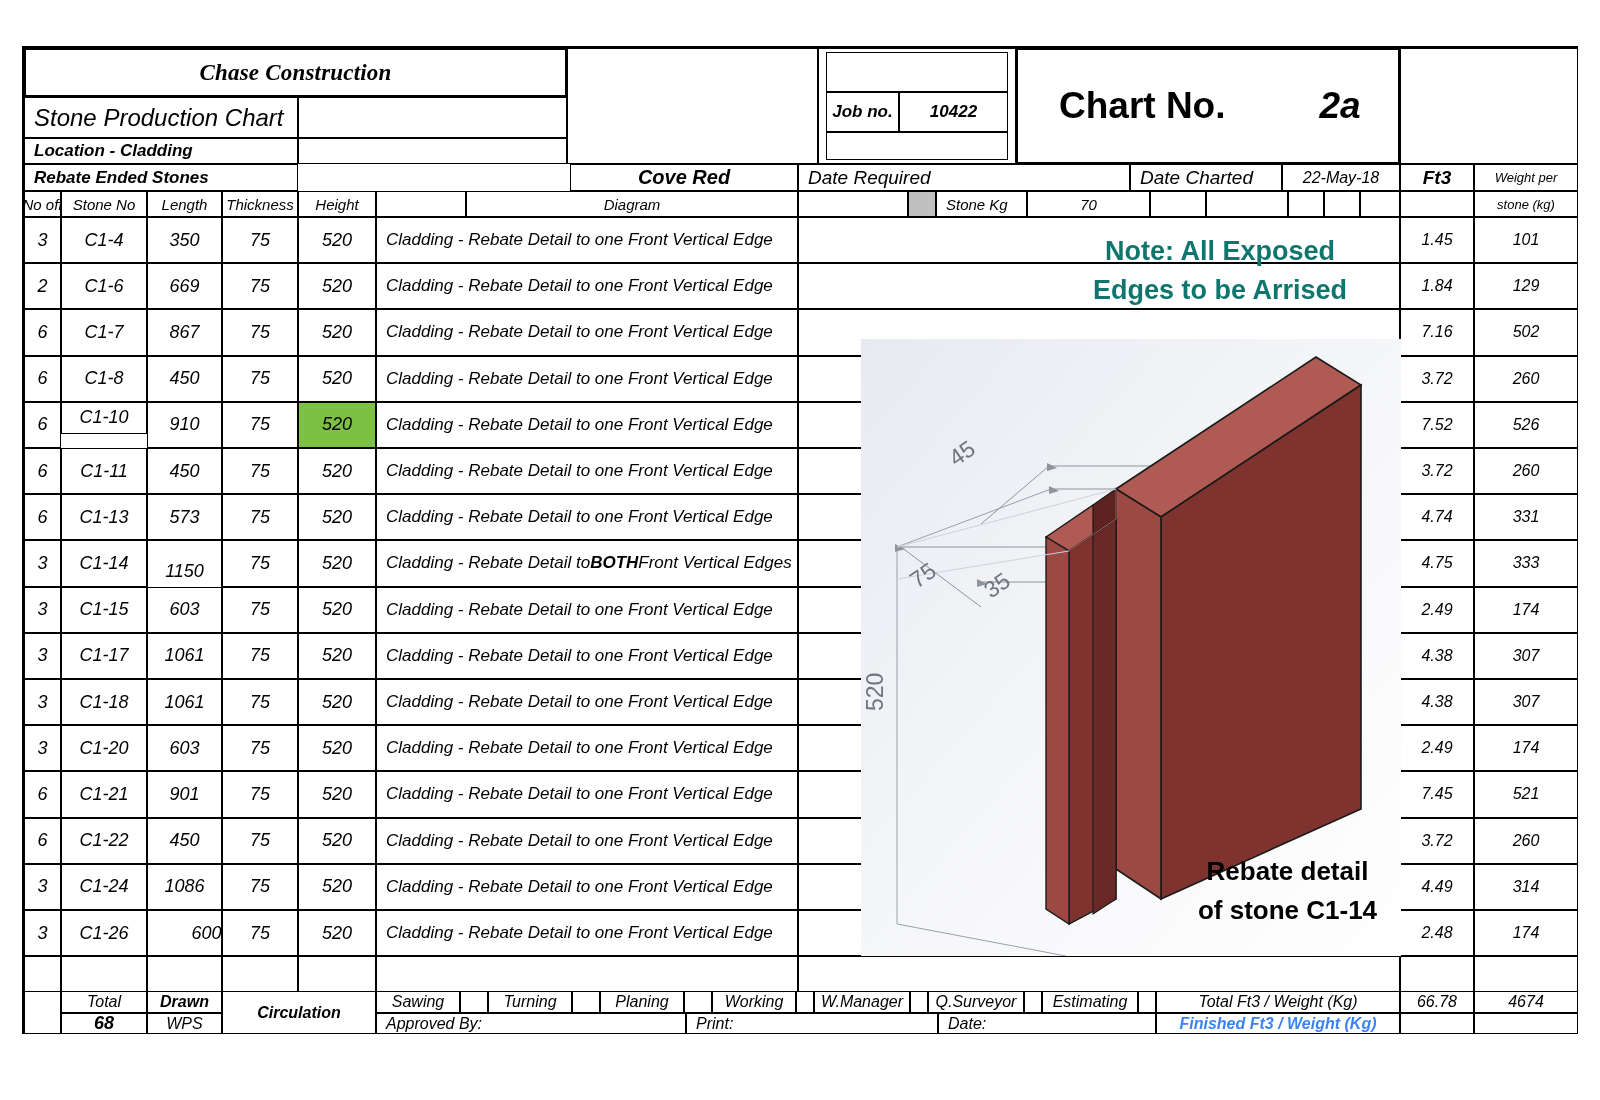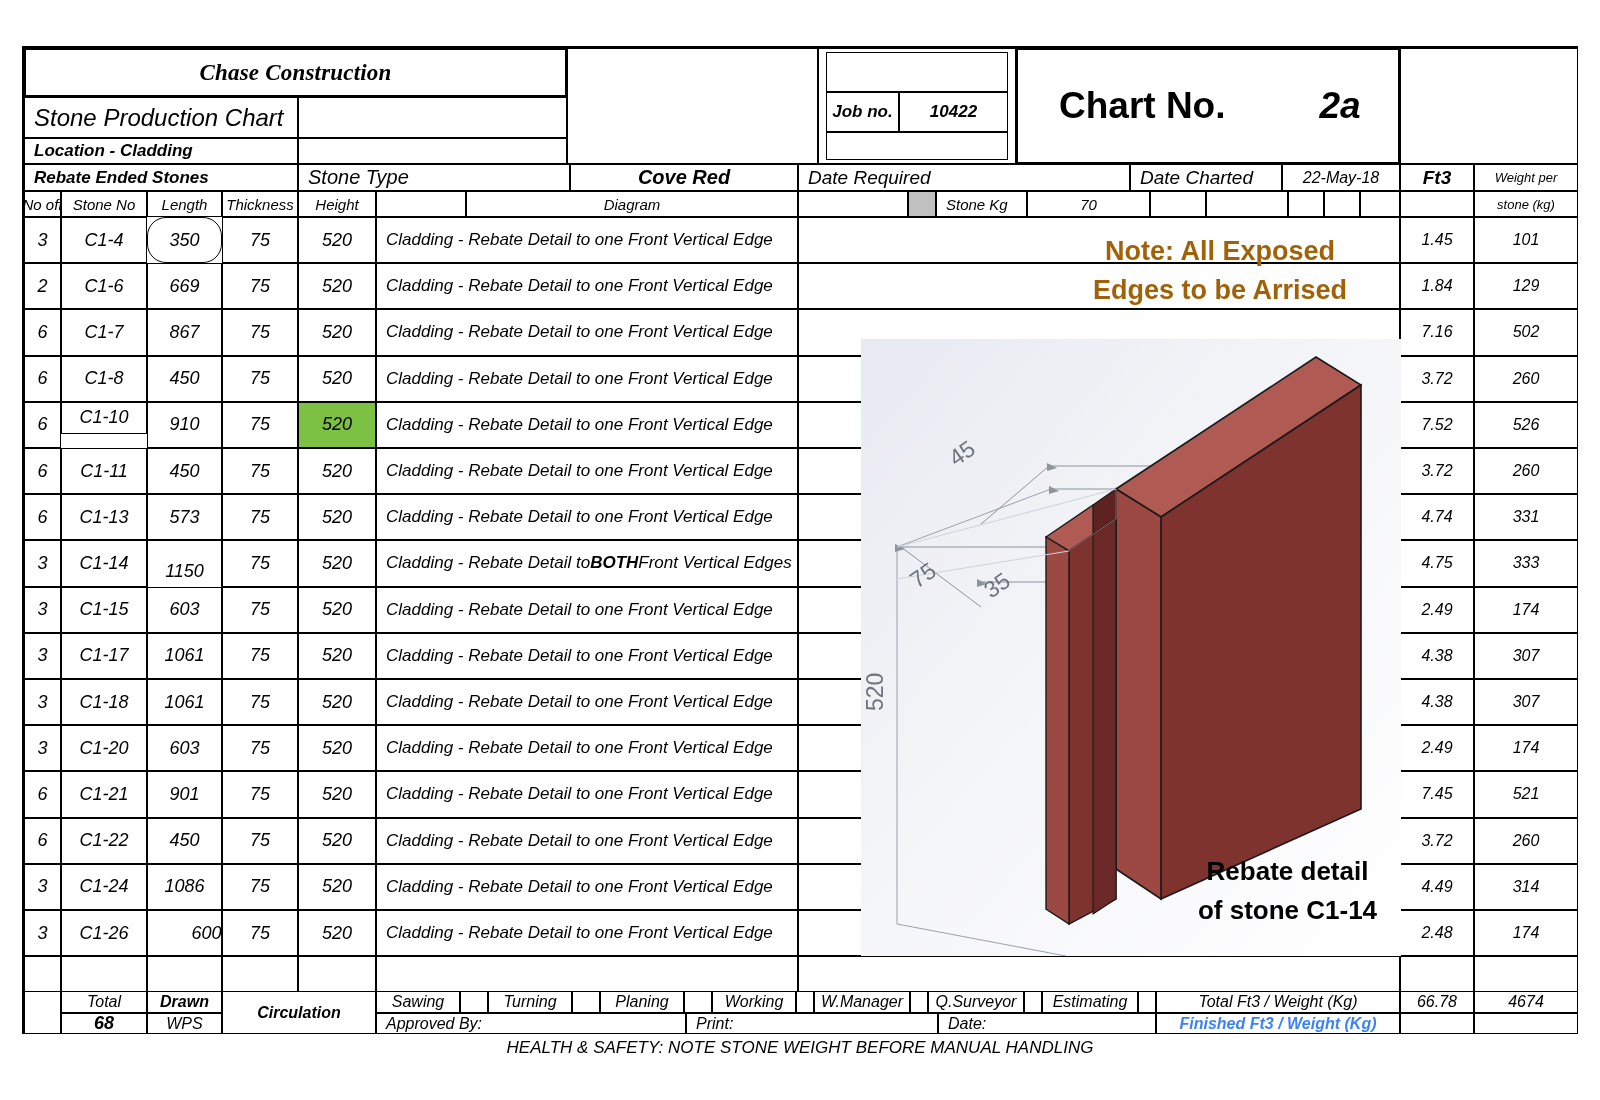--- a/index.html
+++ b/index.html
@@ -87,21 +87,21 @@
     left: 861px; top: 339px;
     width: 540px; height: 617px;
     background: linear-gradient(160deg,#e9ecf2 0%, #f2f4f7 35%, #fbfbfc 65%, #ffffff 100%);
     overflow: hidden;
   }
   .note {
     position: absolute;
     left: 1020px; top: 232px;
     width: 400px;
     text-align: center;
-    color: #a16207;
+    color: #0f766e;
     font-weight: bold;
     font-size: 27px;
     line-height: 1.45;
   }
   .caption {
     position: absolute;
     left: 1165px; top: 852px;
     width: 245px;
     text-align: center;
     font-weight: bold;
@@ -132,21 +132,20 @@
   <div class="cell ctr jobno" style="left:826px;top:92px;width:73px;height:40px;">Job no.</div>
   <div class="cell ctr jobno" style="left:899px;top:92px;width:109px;height:40px;">10422</div>
   <div class="cell" style="left:826px;top:132px;width:182px;height:28px;"></div>
 
   <div class="cell thick" style="left:1016px;top:48px;width:384px;height:116px;"></div>
   <div class="cell nob lft chartno" style="left:1050px;top:80px;width:230px;height:52px;">Chart No.</div>
   <div class="cell nob ctr chartval" style="left:1290px;top:80px;width:100px;height:52px;">2a</div>
 
   <div class="cell" style="left:1400px;top:48px;width:178px;height:116px;"></div>
 
-  <div class="cell lft stonetype" style="left:298px;top:164px;width:272px;height:27px;">Stone Type</div>
   <div class="cell ctr stonetypeval" style="left:570px;top:164px;width:228px;height:27px;">Cove Red</div>
 
   <div class="cell lft daterq" style="left:798px;top:164px;width:332px;height:27px;">Date Required</div>
   <div class="cell lft daterq" style="left:1130px;top:164px;width:152px;height:27px;">Date Charted</div>
   <div class="cell ctr datechv" style="left:1282px;top:164px;width:118px;height:27px;">22-May-18</div>
 
   <div class="cell ctr ft3hd" style="left:1400px;top:164px;width:74px;height:27px;">Ft3</div>
   <div class="cell ctr wthd" style="left:1474px;top:164px;width:104px;height:27px;">Weight per</div>
 
   <div class="cell ctr colhd" style="left:24px;top:191px;width:37px;height:26px;">No off</div>
@@ -165,21 +164,21 @@
   <div class="cell" style="left:1206px;top:191px;width:82px;height:26px;"></div>
   <div class="cell" style="left:1288px;top:191px;width:36px;height:26px;"></div>
   <div class="cell" style="left:1324px;top:191px;width:36px;height:26px;"></div>
   <div class="cell" style="left:1360px;top:191px;width:40px;height:26px;"></div>
   <div class="cell" style="left:1400px;top:191px;width:74px;height:26px;"></div>
   <div class="cell ctr wthd" style="left:1474px;top:191px;width:104px;height:26px;">stone (kg)</div>
 
   <div id="rows-layer">
       <div class="cell bcell ctr" style="left: 24px; top: 217px; width: 37px; height: 46.2px;">3</div>
       <div class="cell bcell ctr" style="left: 61px; top: 217px; width: 86px; height: 46.2px;">C1-4</div>
-      <div class="cell bcell ctr" style="left: 147px; top: 217px; width: 75px; height: 46.2px; border-radius: 19px;">350</div>
+      <div class="cell bcell ctr" style="left: 147px; top: 217px; width: 75px; height: 46.2px;">350</div>
       <div class="cell bcell ctr" style="left: 222px; top: 217px; width: 76px; height: 46.2px;">75</div>
       <div class="cell bcell ctr" style="left: 298px; top: 217px; width: 78px; height: 46.2px;">520</div>
       <div class="cell lft desc" style="left: 376px; top: 217px; width: 422px; height: 46.2px;">Cladding - Rebate Detail to one Front Vertical Edge</div>
       <div class="cell" style="left: 798px; top: 217px; width: 602px; height: 46.2px;"></div>
       <div class="cell ctr num" style="left: 1400px; top: 217px; width: 74px; height: 46.2px;">1.45</div>
       <div class="cell ctr num" style="left: 1474px; top: 217px; width: 104px; height: 46.2px;">101</div>
       <div class="cell bcell ctr" style="left: 24px; top: 263.2px; width: 37px; height: 46.2px;">2</div>
       <div class="cell bcell ctr" style="left: 61px; top: 263.2px; width: 86px; height: 46.2px;">C1-6</div>
       <div class="cell bcell ctr" style="left: 147px; top: 263.2px; width: 75px; height: 46.2px;">669</div>
       <div class="cell bcell ctr" style="left: 222px; top: 263.2px; width: 76px; height: 46.2px;">75</div>
@@ -426,14 +425,13 @@
   <div class="cell ctr ftxt" style="left:1400px;top:991px;width:74px;height:22px;">66.78</div>
   <div class="cell ctr ftxt" style="left:1474px;top:991px;width:104px;height:22px;">4674</div>
 
   <div class="cell lft ftxt" style="left:376px;top:1013px;width:310px;height:21px;">Approved By:</div>
   <div class="cell lft ftxt" style="left:686px;top:1013px;width:252px;height:21px;">Print:</div>
   <div class="cell lft ftxt" style="left:938px;top:1013px;width:218px;height:21px;">Date:</div>
   <div class="cell ctr ftxtb red" style="left:1156px;top:1013px;width:244px;height:21px;">Finished Ft3 / Weight (Kg)</div>
   <div class="cell ctr ftxt" style="left:1400px;top:1013px;width:74px;height:21px;"></div>
   <div class="cell ctr ftxt" style="left:1474px;top:1013px;width:104px;height:21px;"></div>
 
-  <div class="safety">HEALTH &amp; SAFETY: NOTE STONE WEIGHT BEFORE MANUAL HANDLING</div>
 </div>
 
 </body></html>

